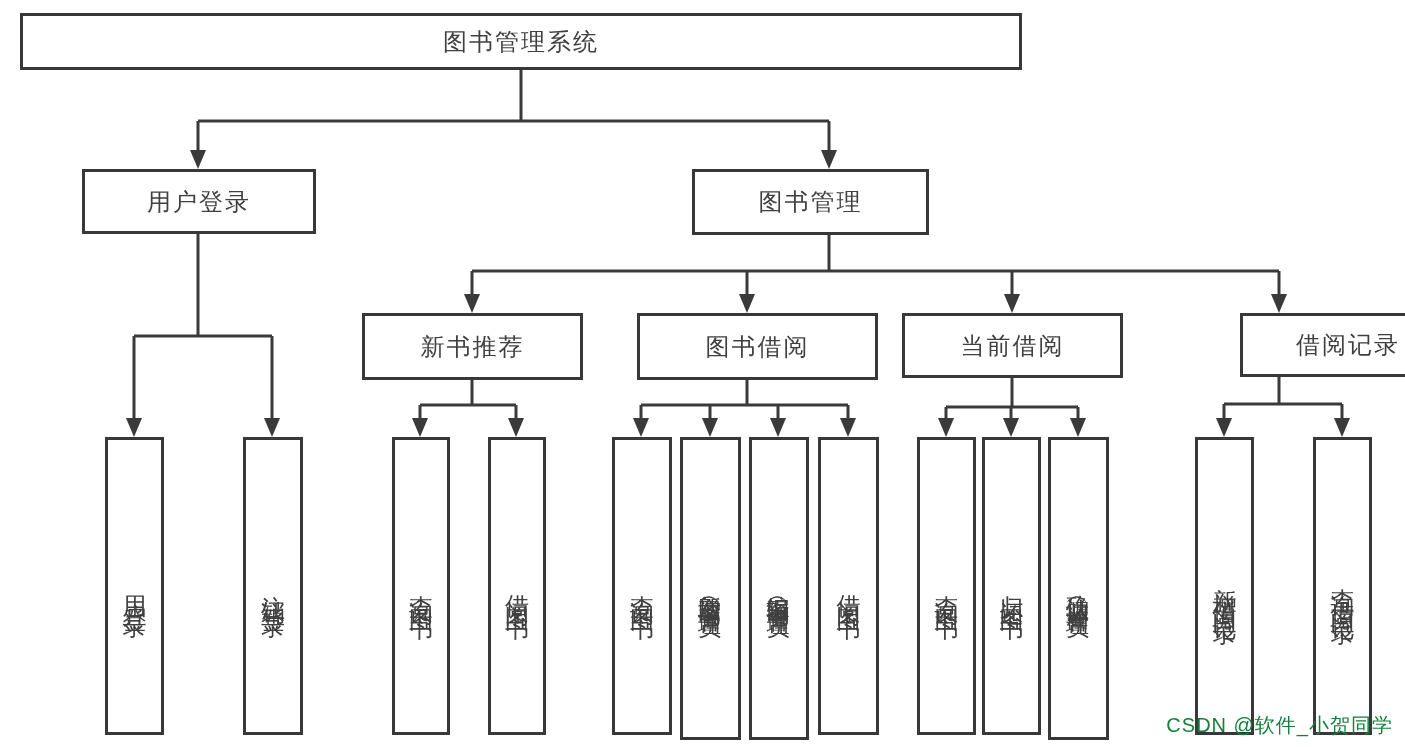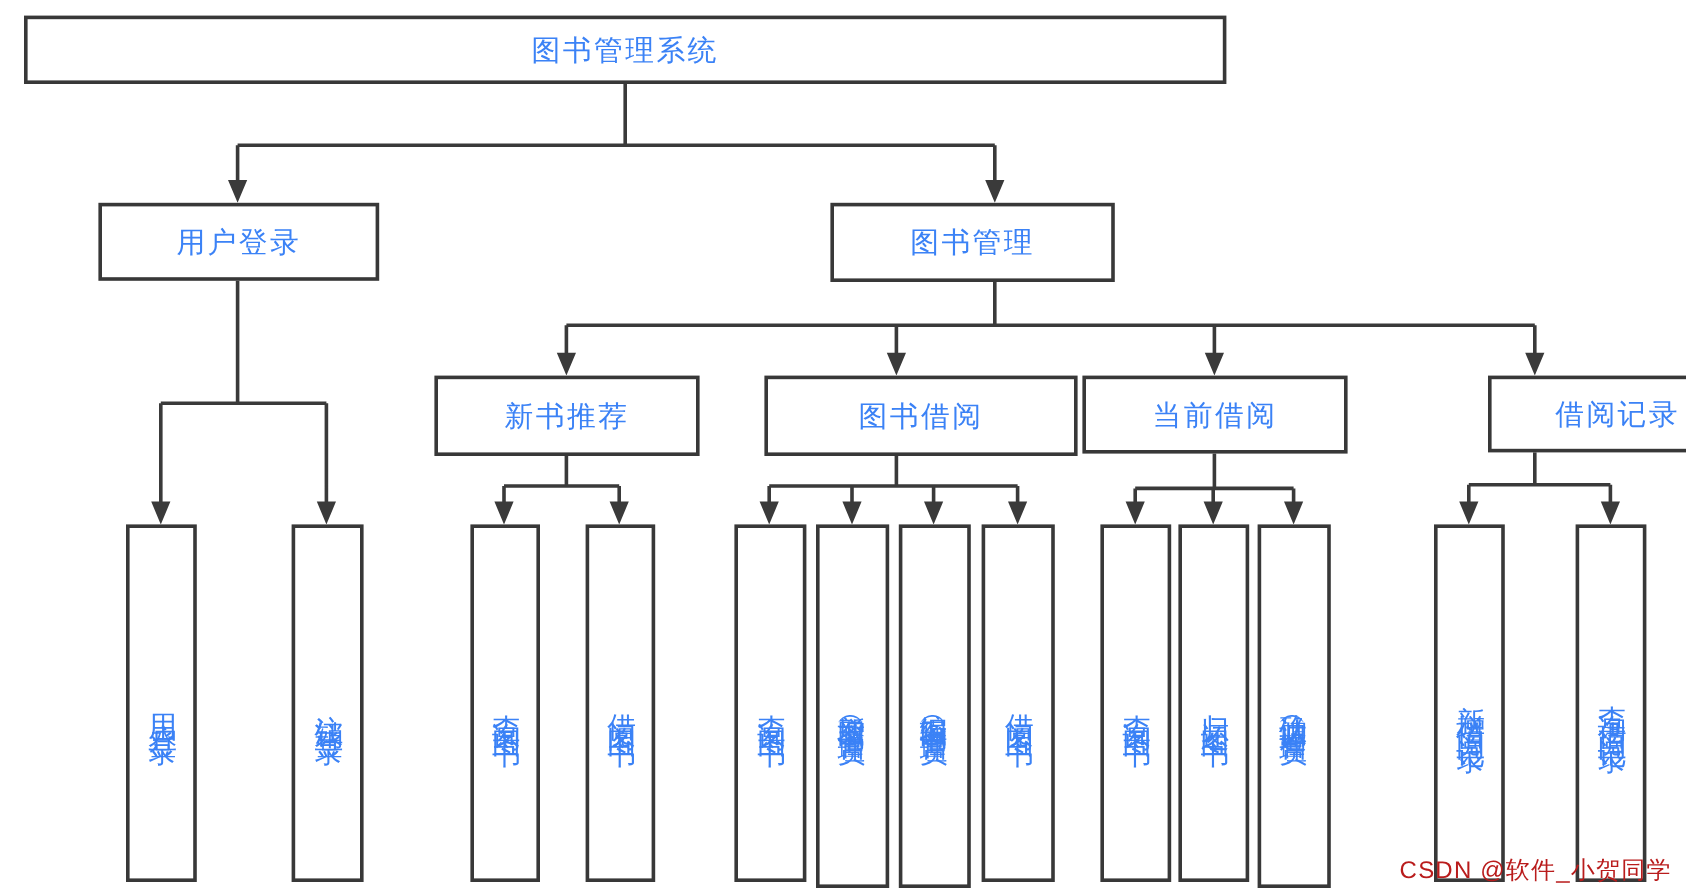--- a/index.html
+++ b/index.html
@@ -6,31 +6,31 @@
   .stage{
     position:relative;width:1405px;height:747px;background:#ffffff;
     font-family:"Liberation Sans",sans-serif;overflow:hidden;
   }
   .wires{position:absolute;left:0;top:0;}
   .ln{fill:none;stroke:#3a3a3a;stroke-width:3;}
   .ar{fill:#3a3a3a;stroke:none;}
   .hbox,.vbox{
     position:absolute;box-sizing:border-box;background:#ffffff;
     border:3px solid #383838;display:flex;align-items:center;justify-content:center;
-    color:#3b82f6;
+    color:#404040;
   }
   .hbox{font-size:24px;letter-spacing:2px;}
   .vt{
     writing-mode:vertical-rl;text-orientation:mixed;
     font-size:24px;letter-spacing:7px;margin-bottom:-7px;white-space:nowrap;
   }
   .vt.tight{font-size:23px;letter-spacing:3px;margin-bottom:-3px;}
   .watermark{
     position:absolute;right:12px;top:712px;font-size:20px;
-    color:#b91c1c;letter-spacing:1px;z-index:5;white-space:nowrap;text-align:center;
+    color:#15803d;letter-spacing:1px;z-index:5;white-space:nowrap;text-align:center;
   }
 </style>
 </head>
 <body>
 
 <div class="stage">
 
   <svg class="wires" width="1405" height="747" viewBox="0 0 1405 747">
     <path class="ln" d="
       M521 69 V121  M198 121 H829  M198 121 V152  M829 121 V152
@@ -61,21 +61,21 @@
   <div class="hbox" style="left:82px;top:169px;width:234px;height:65px">
     <span>用户登录</span>
   </div>
   <div class="hbox" style="left:692px;top:169px;width:237px;height:66px">
     <span>图书管理</span>
   </div>
 
   <div class="hbox" style="left:362px;top:313px;width:221px;height:67px">
     <span>新书推荐</span>
   </div>
-  <div class="hbox" style="left:637px;top:313px;width:261px;height:67px">
+  <div class="hbox" style="left:637px;top:313px;width:241px;height:67px">
     <span>图书借阅</span>
   </div>
   <div class="hbox" style="left:902px;top:313px;width:221px;height:65px">
     <span>当前借阅</span>
   </div>
   <div class="hbox" style="left:1240px;top:313px;width:216px;height:64px">
     <span>借阅记录</span>
   </div>
 
   <div class="vbox" style="left:105px;top:437px;width:59px;height:298px">

